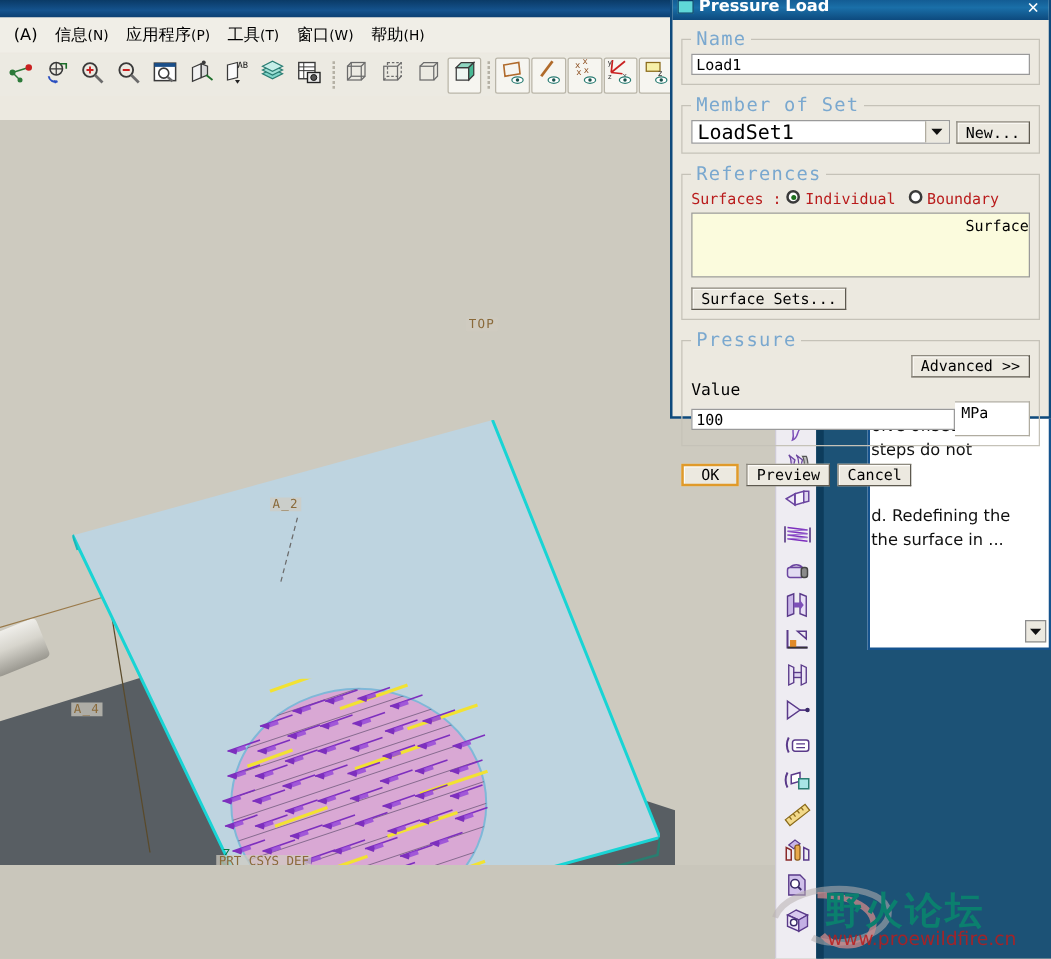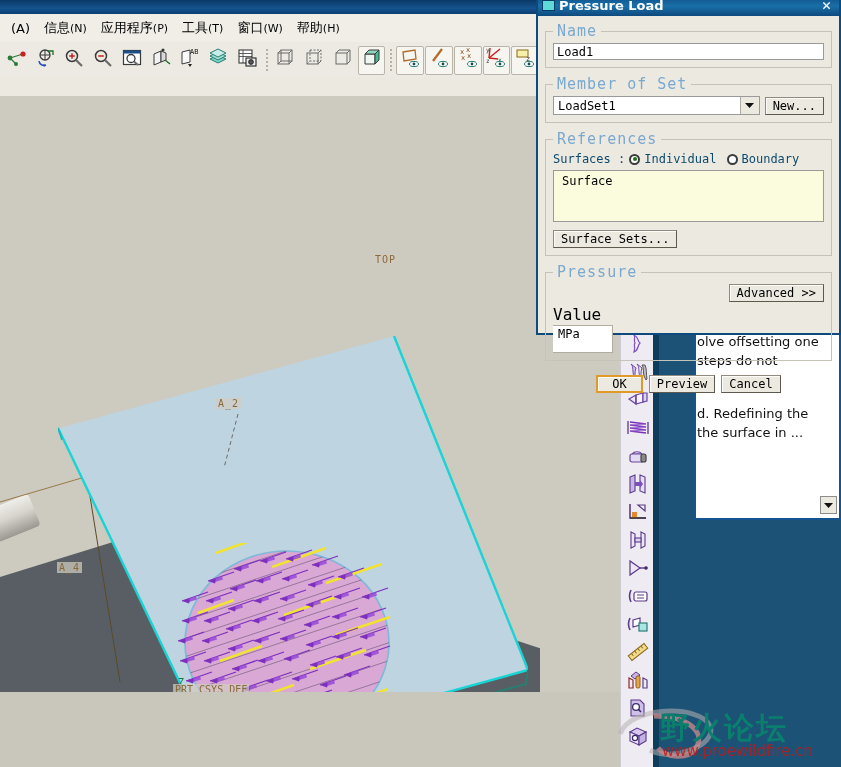--- a/index.html
+++ b/index.html
@@ -85,43 +85,43 @@
   #dlg-close{margin-left:auto;color:#fff;font-size:15px;font-weight:bold;padding:0 4px;cursor:default;}
   #dlg-icon{width:11px;height:9px;background:#5fd8d8;border:1px solid #0a3c68;}
   #dlg-body{padding:6px 7px 0 7px;}
   fieldset.grp{border:1px solid #c5c2b8;border-top:1px solid #c5c2b8;margin:0 0 7px 0;padding:3px 7px 7px 7px;}
   fieldset.grp > legend{color:#7aa8cf;font-size:15px;padding:0 4px;letter-spacing:1px;}
   .txtfield{width:100%;height:17px;background:#fff;border:1px solid #9a9a9a;box-sizing:border-box;
      font-family:"DejaVu Sans Mono", monospace;font-size:12px;color:#000;padding:0 3px;line-height:16px;}
   .rowflex{display:flex;align-items:center;gap:5px;}
   .combo{flex:1;height:19px;background:#fff;border:1px solid #9a9a9a;display:flex;align-items:center;
      box-sizing:border-box;}
-  .combo .val{flex:1;font-size:12px;padding-left:4px;color:#000;}
+  .combo .val{flex:1;font-size:16px;padding-left:4px;color:#000;}
   .combo .arrow{width:18px;height:17px;background:#ece9e0;border-left:1px solid #b0aca0;
      display:flex;align-items:center;justify-content:center;font-size:9px;color:#111;}
   .btn{background:#ece9e0;border:1px solid #8e8a80;border-right-color:#5d594f;border-bottom-color:#5d594f;
      font-family:"DejaVu Sans Mono", monospace;font-size:12px;color:#000;padding:1px 7px;cursor:default;
      box-shadow:inset 1px 1px 0 #fdfcf8;}
   .btn.primary{border:2px solid #e09a2a;background:#ece9e0;padding:0 14px;}
-  .radio-line{font-size:12px;color:#0c4a6e;display:flex;align-items:center;gap:4px;margin:1px 0 4px 0;}
+  .radio-line{font-size:12px;color:#b91c1c;display:flex;align-items:flex-start;gap:4px;margin:1px 0 4px 0;}
   .radio{width:11px;height:11px;border:2px solid #3a3a3a;border-radius:50%;display:inline-block;
      position:relative;box-sizing:border-box;background:#fff;}
   .radio.on::after{content:"";position:absolute;left:1.5px;top:1.5px;width:4px;height:4px;border-radius:50%;
      background:#1d6f1d;}
   #surf-list{height:52px;background:#fbfbdd;border:1px solid #9a9a9a;box-sizing:border-box;
-     font-size:12px;color:#000;padding:3px 0 0 8px;}
+     font-size:12px;color:#000;padding:3px 0 0 8px;text-align:right;}
   #pressure-grp{position:relative;}
   #adv-row{display:flex;justify-content:flex-end;margin-bottom:3px;}
-  #value-label{font-size:16px;color:#000;margin-bottom:1px;}
+  #value-label{font-size:13px;color:#000;margin-bottom:1px;}
   #value-row{display:flex;align-items:center;}
   #value-input{flex:1;height:17px;background:#fff;border:1px solid #9a9a9a;box-sizing:border-box;
      font-size:12px;padding:0 3px;line-height:16px;}
   #value-unit{width:60px;height:28px;background:#ffffff;border:1px solid #b0aca0;border-left:0;
      box-sizing:border-box;font-size:12px;padding-left:5px;line-height:16px;color:#000;}
-  #dlg-buttons{display:flex;justify-content:center;gap:6px;padding:7px 7px 0 7px;}
+  #dlg-buttons{display:flex;justify-content:flex-start;gap:6px;padding:7px 7px 0 7px;}
 </style>
 </head>
 <body>
 
 <div id="app-chrome">
 
   <div id="titlestrip"></div>
 
   <div id="menubar">
     <div class="menu-item">
@@ -686,20 +686,21 @@
       </div>
     </fieldset>
 
     <fieldset class="grp" id="pressure-grp">
       <legend>Pressure</legend>
       <div id="adv-row">
         <button class="btn">Advanced &gt;&gt;</button>
       </div>
       <div id="value-label">Value</div>
       <div id="value-row">
+        <div id="value-input">100</div>
         <div id="value-unit">MPa</div>
       </div>
     </fieldset>
 
   </div>
 
   <div id="dlg-buttons">
     <button class="btn primary">OK</button>
     <button class="btn">Preview</button>
     <button class="btn">Cancel</button>

